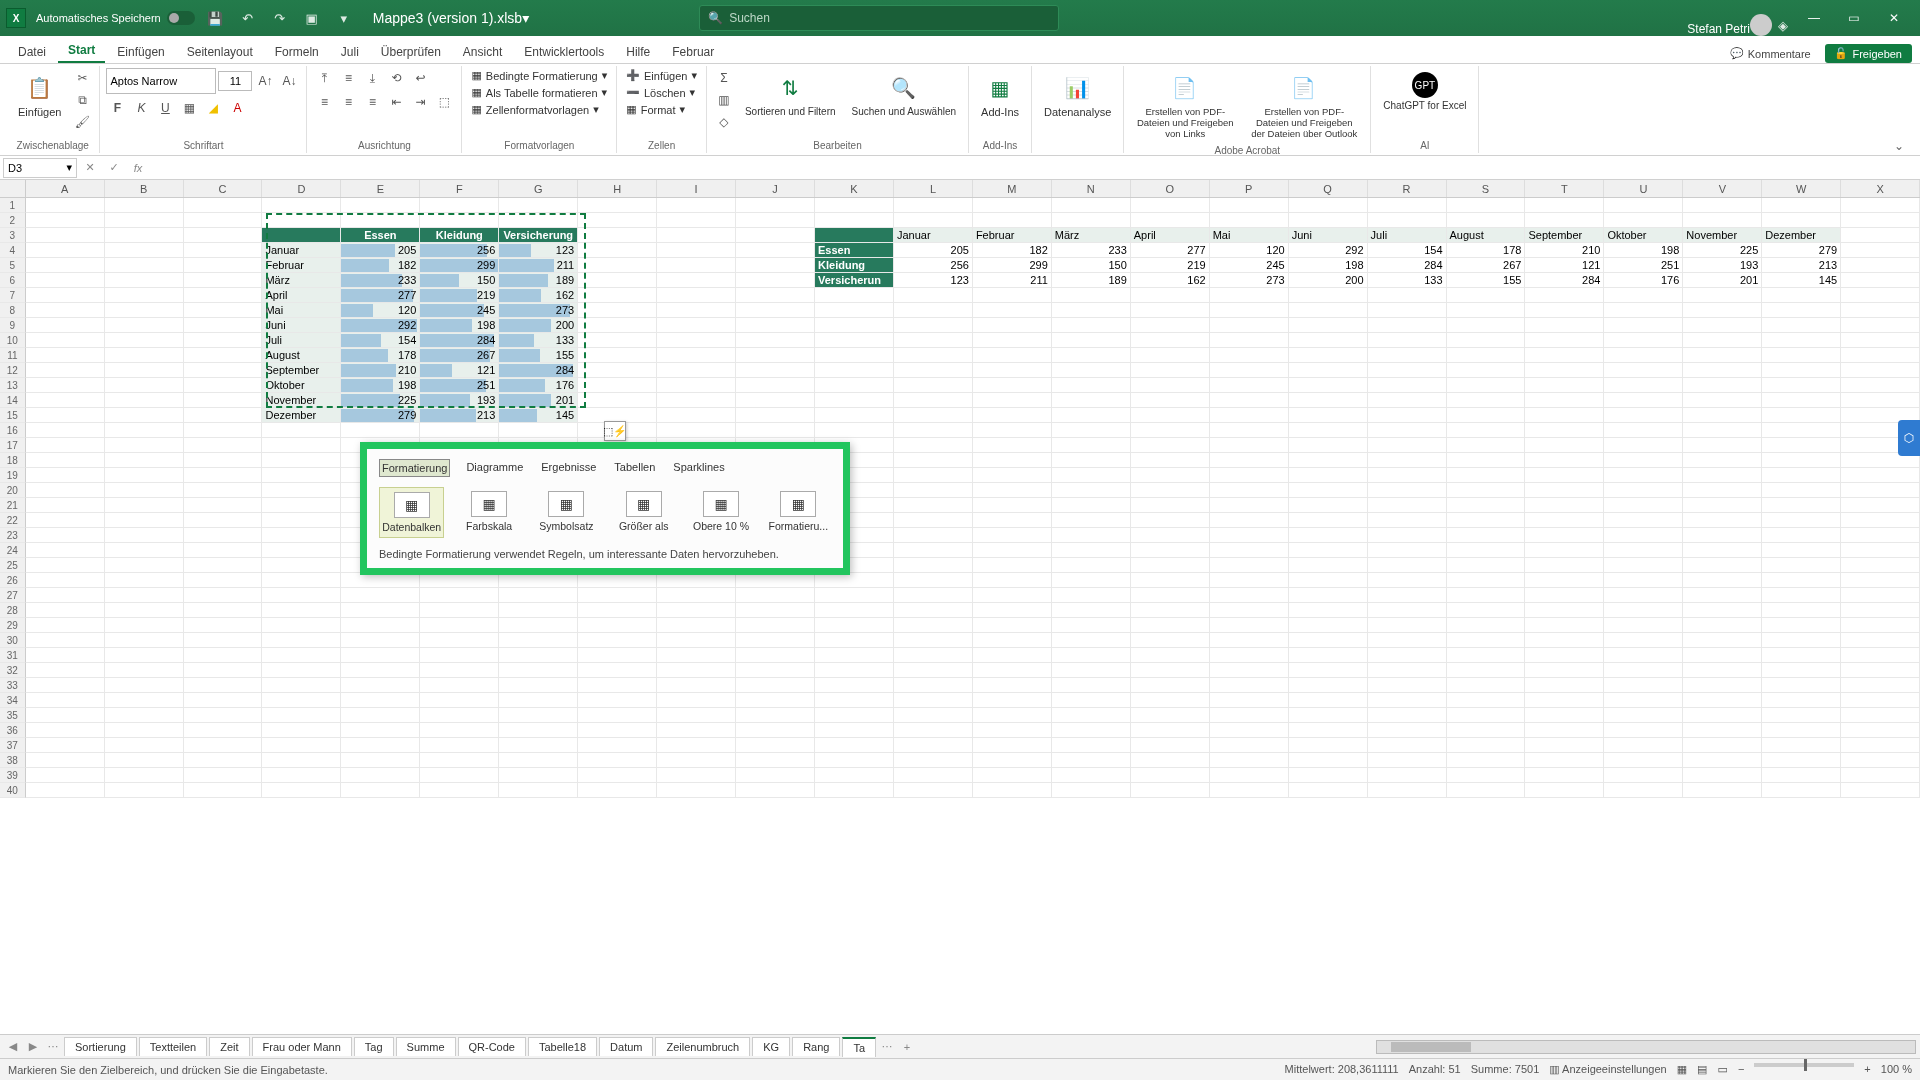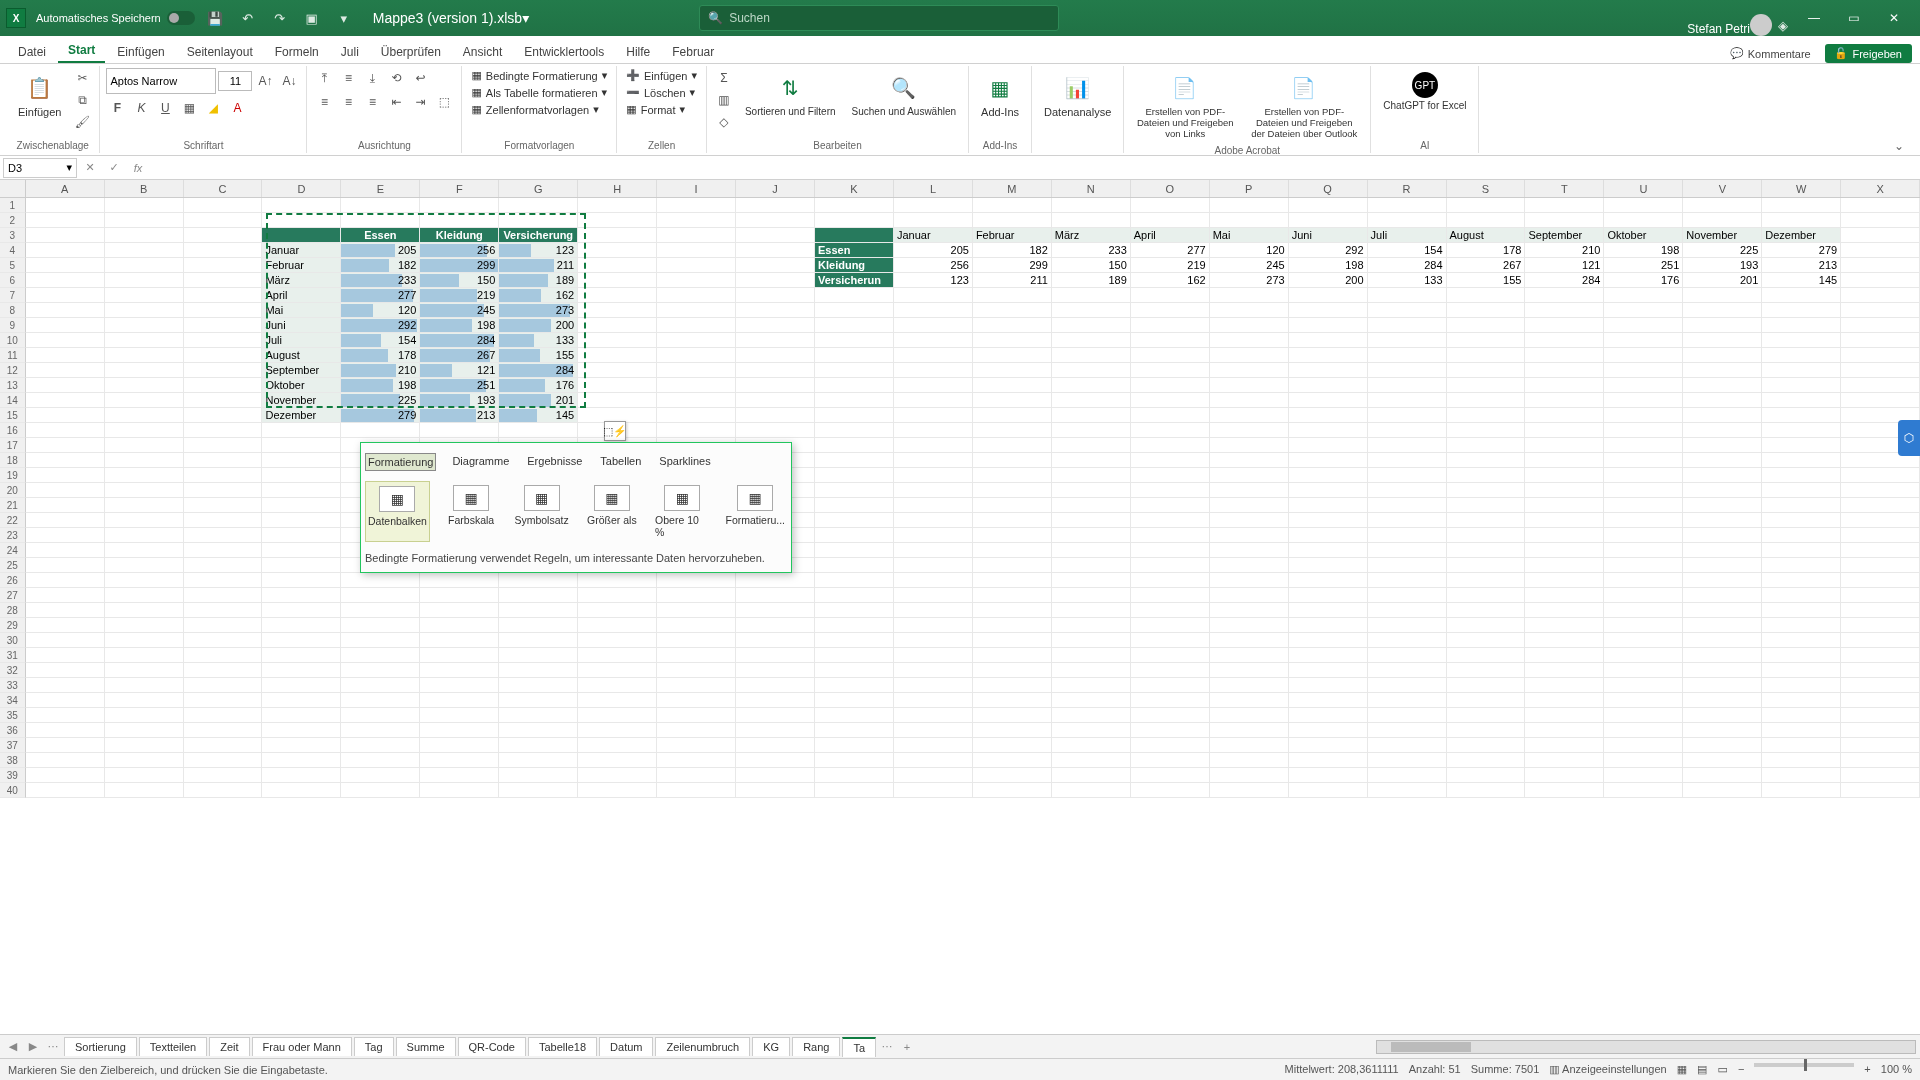--- a/index.html
+++ b/index.html
@@ -60,21 +60,21 @@
 .cell { width:80px; border-right:1px solid #e8e8e8; border-bottom:1px solid #e8e8e8; font-size:11px; padding:0 3px; line-height:15px; overflow:hidden; white-space:nowrap; }
 .hdr-cell { background:#277a5d; color:#fff; font-weight:bold; text-align:center; }
 .lbl-cell { background:#e8f0ec; }
 .num-cell { text-align:right; position:relative; background:#e8f0ec; }
 .num-cell .bar { position:absolute; left:0; top:1px; height:13px; background:#7aaed6; opacity:.6; z-index:0; }
 .num-cell span { position:relative; z-index:1; }
 .sel-border { position:absolute; border:2px dashed #107c41; pointer-events:none; }
 
 
 .qa-badge { position:absolute; width:22px; height:20px; background:#fff; border:1px solid #999; display:flex; align-items:center; justify-content:center; font-size:11px; box-shadow:1px 1px 3px rgba(0,0,0,.2); }
-.qa-popup { position:absolute; background:#fcfcfc; border:1px solid #22c55e; box-shadow:2px 2px 8px rgba(0,0,0,.25); width:432px; padding:10px 4px 8px; }
+.qa-popup { position:absolute; background:#fcfcfc; border:7px solid #22c55e; box-shadow:2px 2px 8px rgba(0,0,0,.25); width:490px; padding:10px 12px 8px; }
 .qa-tabs { display:flex; gap:14px; font-size:11px; margin-bottom:10px; }
 .qa-tab { padding:2px 2px; color:#333; cursor:pointer; }
 .qa-tab.active { border:1px solid #888; background:#dfe8cf; }
 .qa-options { display:flex; gap:12px; margin-bottom:10px; }
 .qa-opt { display:flex; flex-direction:column; align-items:center; gap:3px; font-size:10.5px; color:#333; width:70px; padding:4px 2px; cursor:pointer; }
 .qa-opt.sel { background:#f0f4d8; border:1px solid #c8d090; }
 .qa-opt .oico { width:36px; height:26px; border:1px solid #aaa; background:#fff; display:flex; align-items:center; justify-content:center; font-size:14px; }
 .qa-desc { font-size:11px; color:#444; }
 
 

